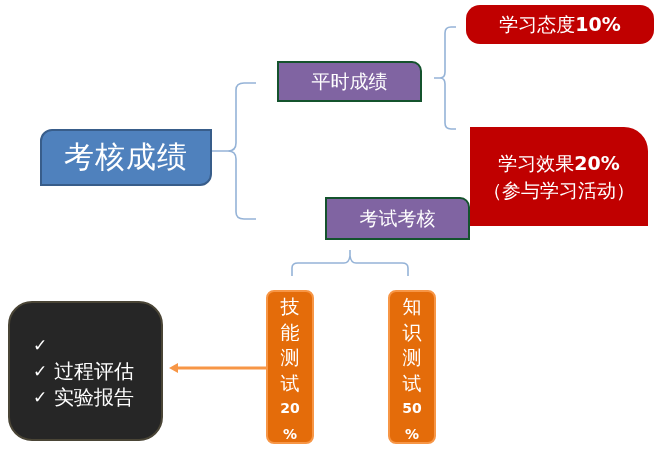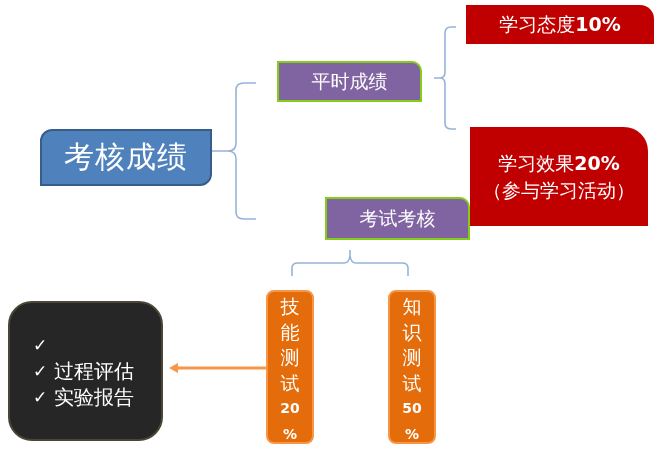--- a/index.html
+++ b/index.html
@@ -3,26 +3,26 @@
 <meta charset="utf-8">
 <style>
   html, body { margin: 0; padding: 0; background: #ffffff; }
   body { width: 658px; height: 451px; position: relative; overflow: hidden;
          font-family: "DejaVu Sans", "Liberation Sans", sans-serif; }
   .node { position: absolute; box-sizing: border-box; color: #ffffff;
           display: flex; align-items: center; justify-content: center; text-align: center; }
   .root { left: 40px; top: 129px; width: 172px; height: 57px;
           background: #4f81bd; border: 2px solid #385d8a;
           border-radius: 12px 0 12px 0; font-size: 30px; letter-spacing: 1px; }
-  .purple { left: 277px; width: 145px; background: #8064a2; border: 2px solid #84cc16;
+  .purple { left: 277px; width: 145px; background: #8064a2; border: 2px solid #14532d;
             border-radius: 0 10px 0 0; font-size: 19px; }
   .p1 { top: 61px; height: 41px; }
   .p2 { top: 197px; height: 43px; margin-left: 48px; }
   .red { background: #c00000; border-radius: 0 14px 0 0; font-size: 19px; }
-  .r1 { left: 466px; top: 5px; width: 188px; height: 39px; }
+  .r1 { left: 466px; top: 5px; width: 188px; height: 39px; border-radius: 14px; }
   .r2 { left: 470px; top: 87px; width: 178px; height: 99px; flex-direction: column; line-height: 1.4; border-radius: 0 24px 0 0; margin-top: 40px; }
   .orange { top: 290px; width: 48px; height: 154px; background: #e46c0a;
             border: 2px solid #f79646; border-radius: 8px;
             flex-direction: column; justify-content: flex-start; padding-top: 2px;
             font-size: 19px; line-height: 25.5px; }
   .o1 { left: 266px; }
   .o2 { left: 388px; }
   .orange .num { font-weight: bold; font-size: 14px; }
   .black { left: 8px; top: 301px; width: 155px; height: 140px; background: #262626;
            border: 2px solid #4a4536; border-radius: 24px;

